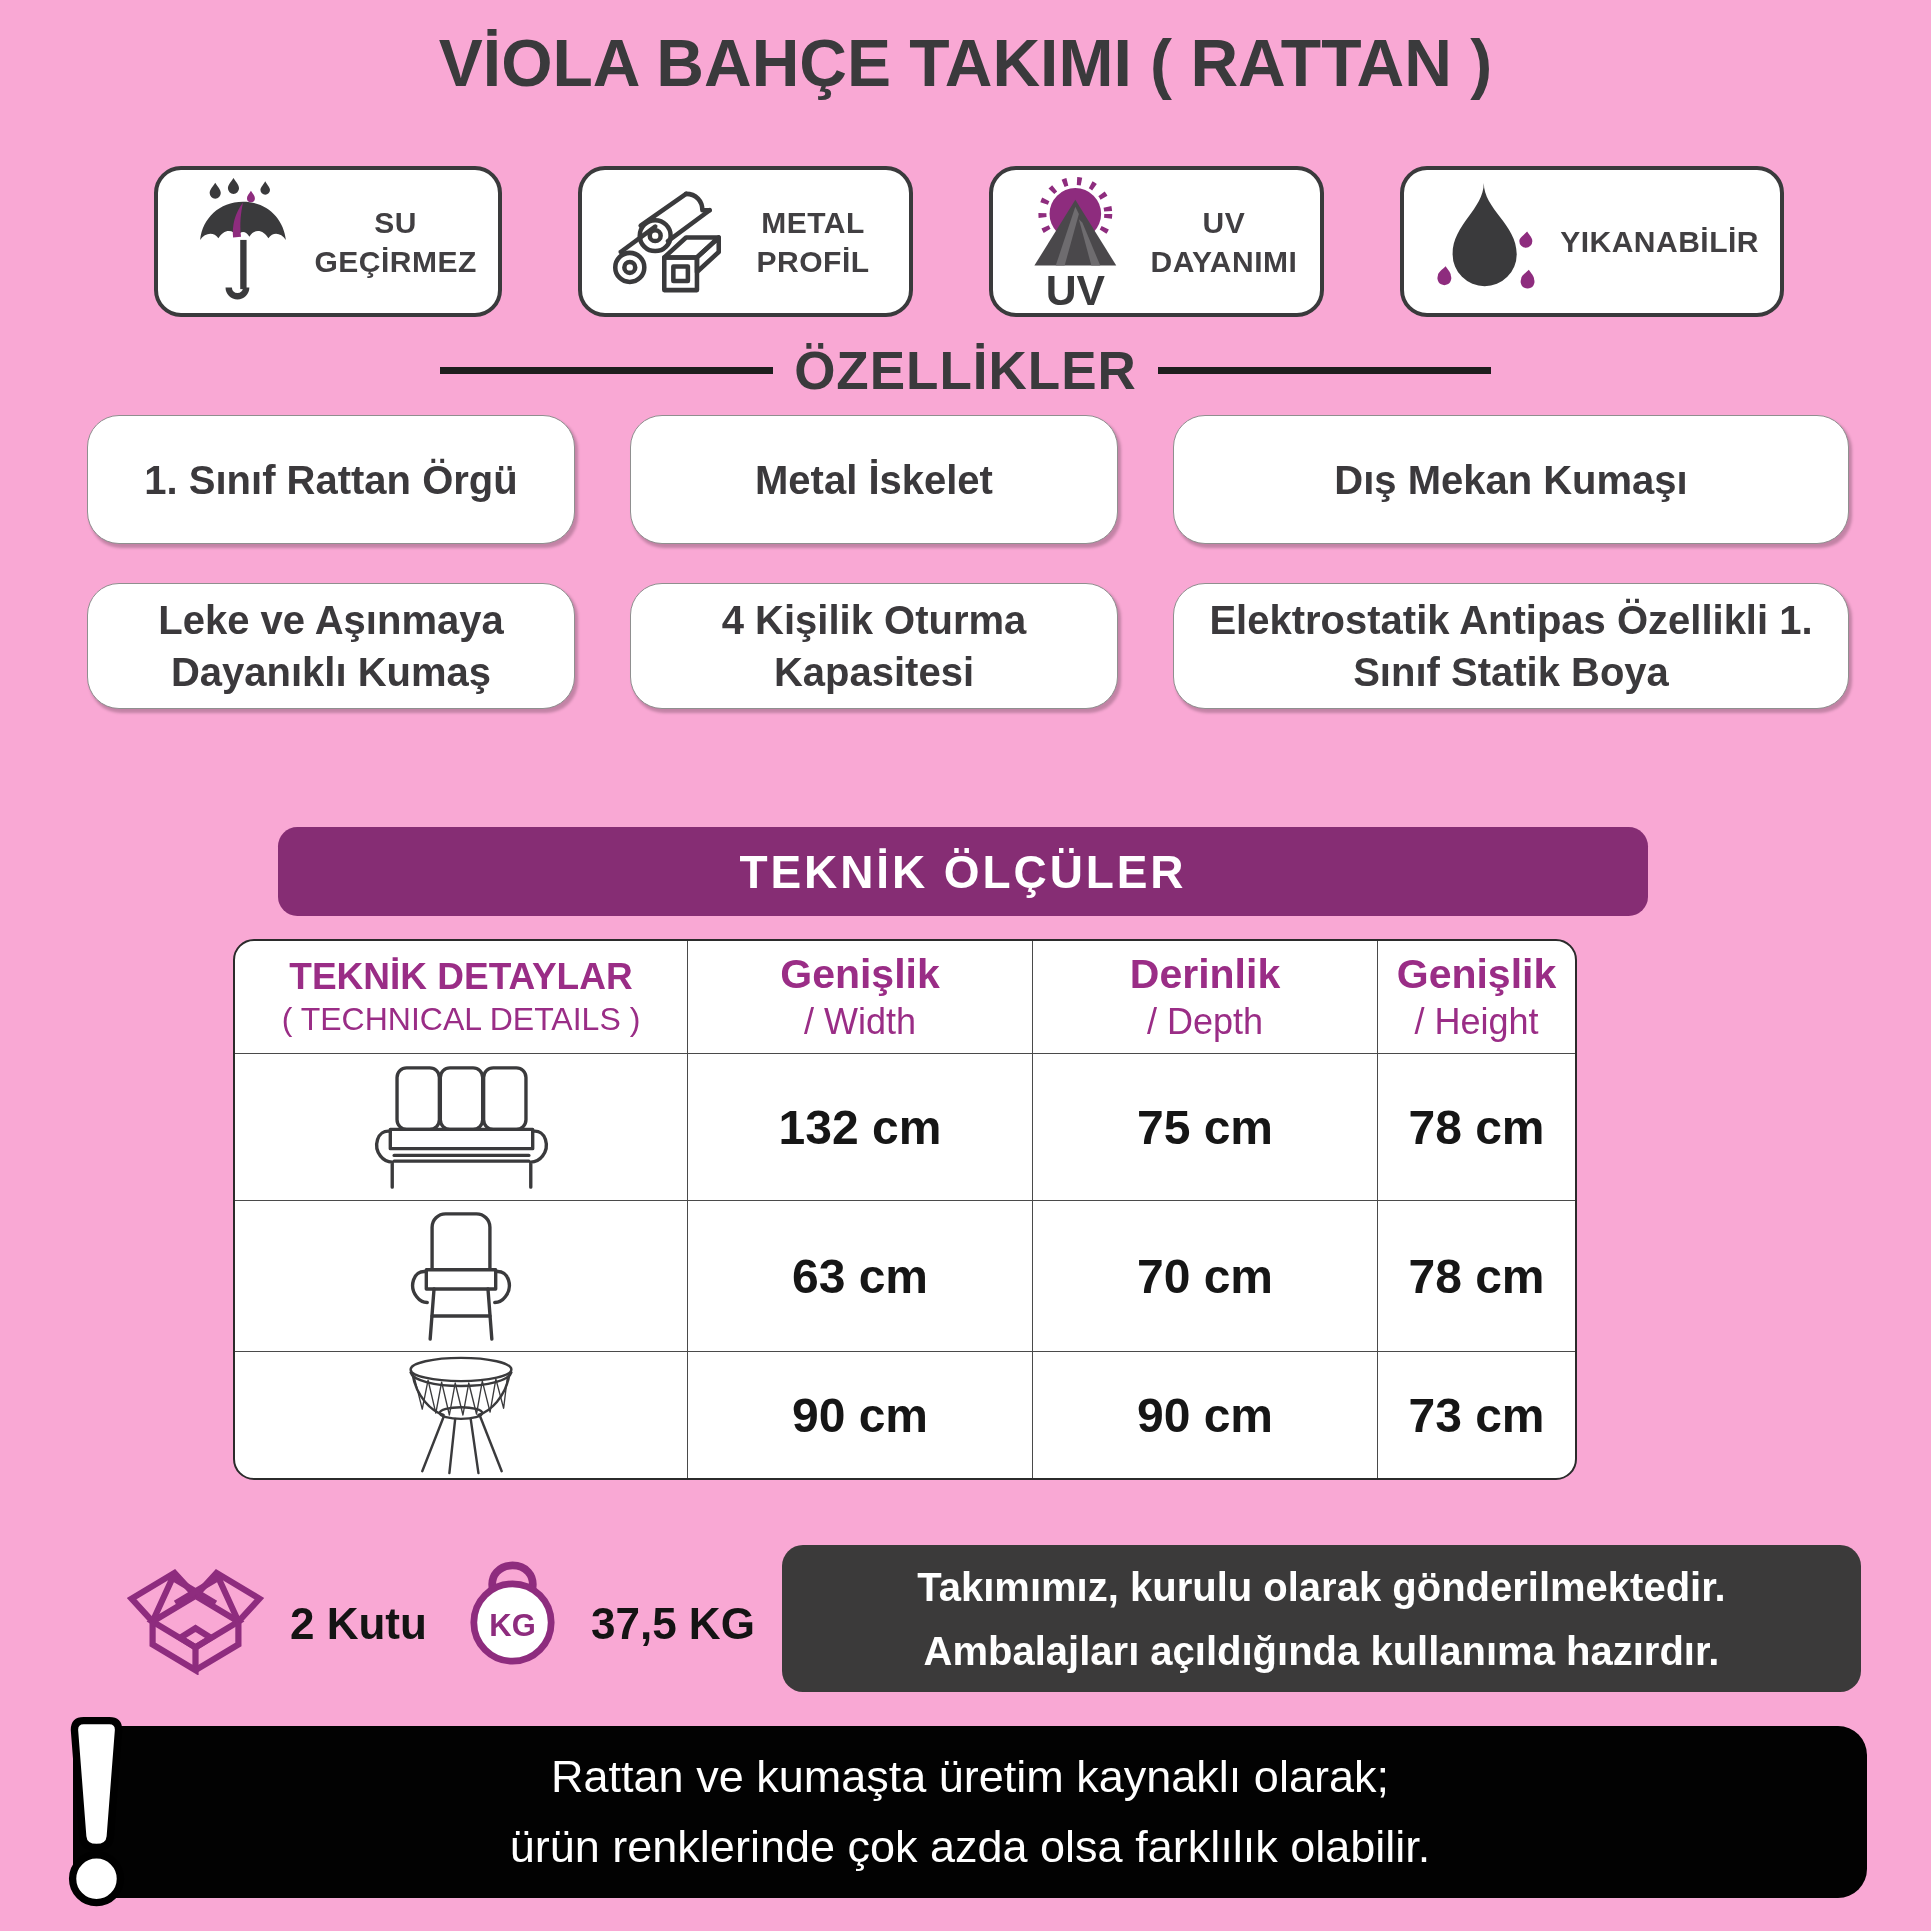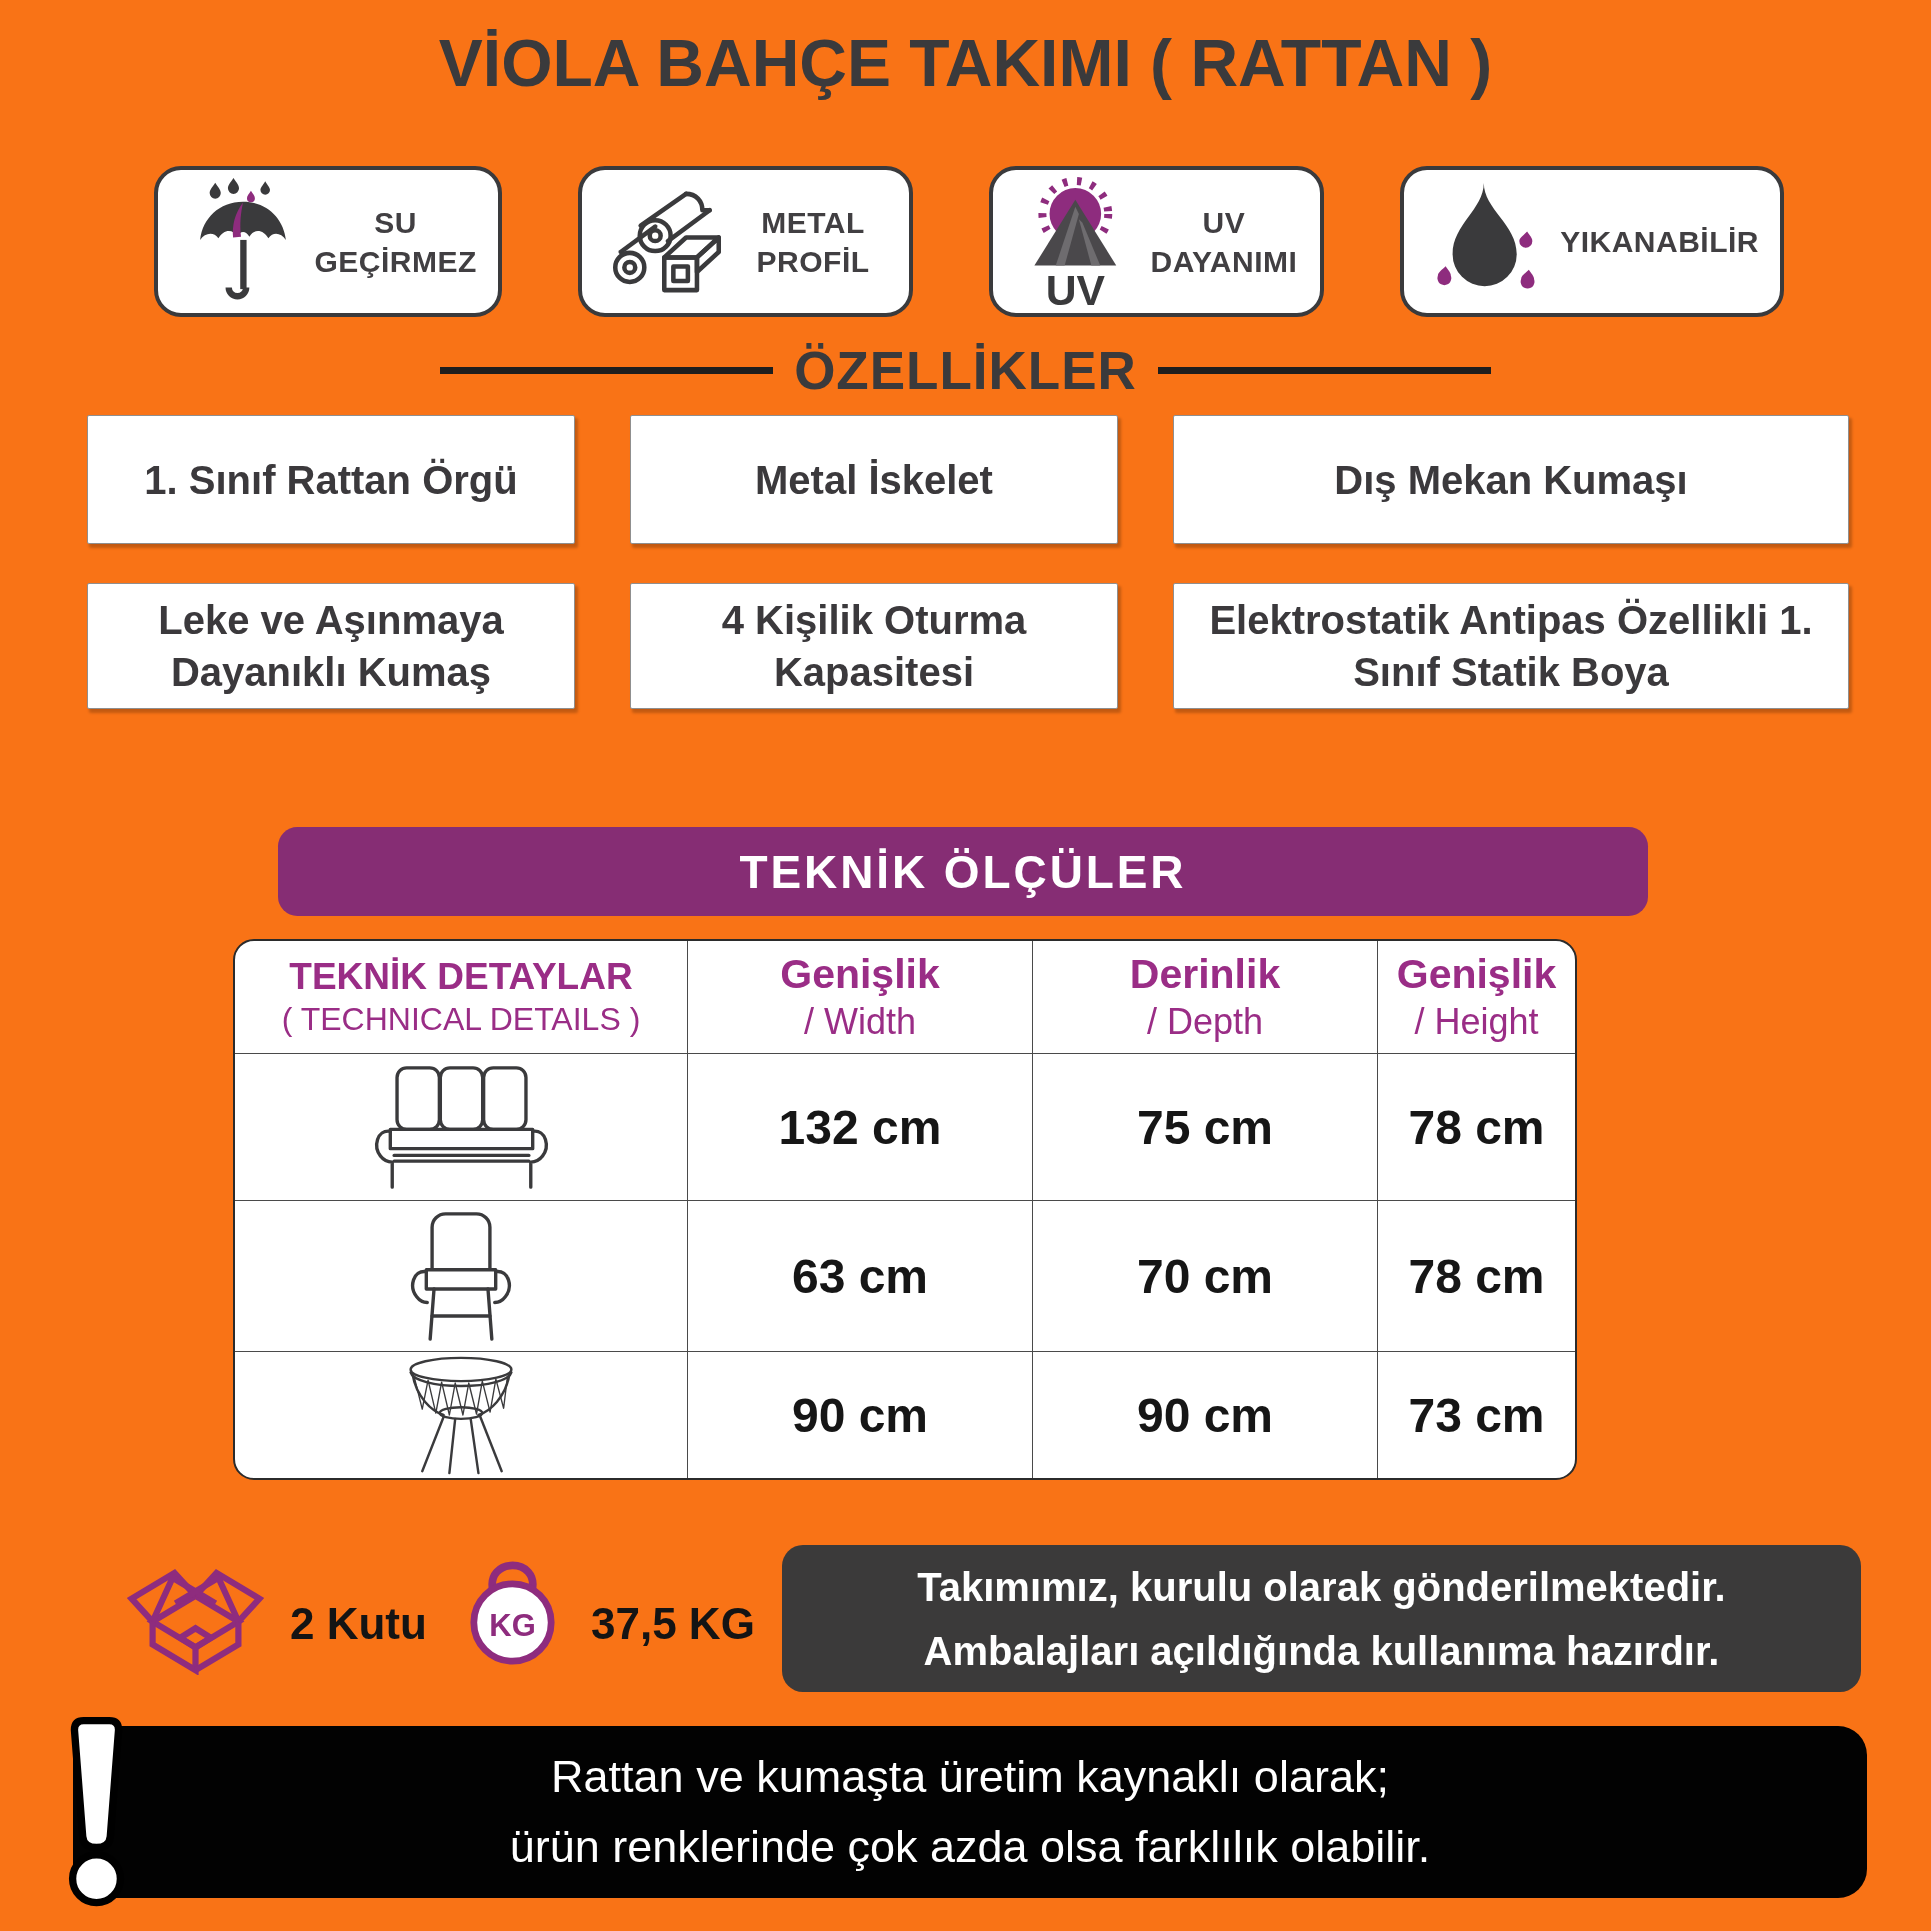--- a/index.html
+++ b/index.html
@@ -1,18 +1,18 @@
 <!DOCTYPE html>
 <html><head>
 <meta charset="utf-8">
 <style>
   * { margin:0; padding:0; box-sizing:border-box; }
   html,body { background:#ffffff; }
   body { font-family:"Liberation Sans","DejaVu Sans",sans-serif; }
-  .page { position:relative; width:1931px; height:1931px; background:#f97316; overflow:hidden; }
+  .page { position:relative; width:1931px; height:1931px; background:#f9a8d4; overflow:hidden; }
 
   
   .title { position:absolute; top:25px; left:0; width:100%; text-align:center;
            font-size:66px; font-weight:bold; color:#3a3a3c; letter-spacing:0px; }
 
   
   .badges { position:absolute; left:154px; top:166px; width:1630px; height:151px;
             display:flex; gap:76px; }
   .badge { flex:1; background:#fff; border:4.8px solid #3a3a3c; border-radius:27px;
            display:flex; align-items:center; }
@@ -23,21 +23,21 @@
   
   .features-header { position:absolute; top:340px; left:0; width:100%;
                      display:flex; align-items:center; justify-content:center; gap:21px; }
   .rule { width:333px; height:7.7px; background:#1e1e1e; }
   .features-heading { font-size:53px; font-weight:bold; color:#3a3a3c; letter-spacing:1px; }
 
   
   .features-row { position:absolute; left:87px; width:1762px; display:flex; justify-content:space-between; }
   .features-row.r1 { top:415px; height:129px; }
   .features-row.r2 { top:583px; height:126px; }
-  .fbox { background:#fff; border:1.9px solid #8f8f8f; border-radius:2px;
+  .fbox { background:#fff; border:1.9px solid #8f8f8f; border-radius:32px;
           box-shadow:2.9px 3.9px 2.9px rgba(0,0,0,0.22);
           display:flex; align-items:center; justify-content:center; text-align:center;
           font-weight:bold; font-size:40px; color:#3b393c; line-height:1.3; padding:4px 21px; }
   .fbox.w1 { width:488px; } .fbox.w2 { width:488px; } .fbox.w3 { width:676px; }
 
   
   .banner { position:absolute; left:278px; top:827px; width:1370px; height:89px;
             background:#862D74; border-radius:19.3px; color:#ffffff;
             display:flex; align-items:center; justify-content:center;
             font-size:46px; font-weight:bold; letter-spacing:2.9px; }

